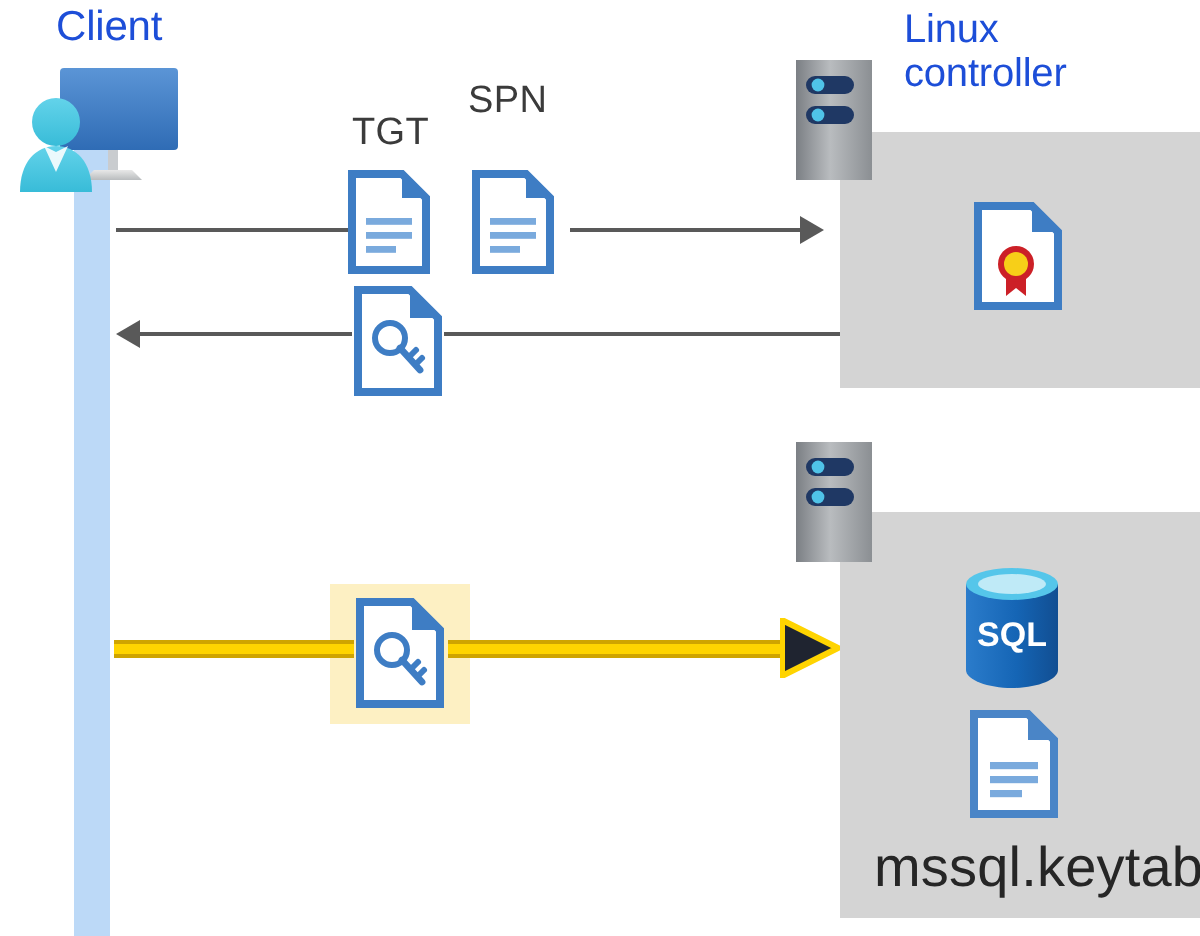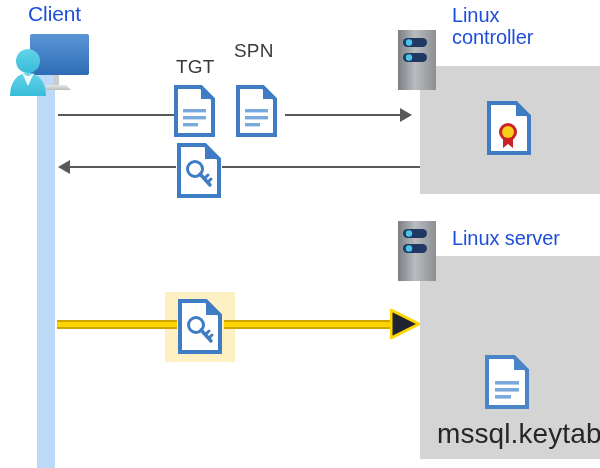--- a/index.html
+++ b/index.html
@@ -183,22 +183,36 @@
   <div class="abs rack" style="left:398px; top:221px;">
     <svg width="38" height="60" viewBox="0 0 38 60">
       <rect x="0" y="0" width="38" height="60" fill="url(#rackGrad1)"></rect>
       <rect x="5" y="8" width="24" height="9" rx="4.5" fill="#1f3864"></rect>
       <circle cx="11" cy="12.5" r="3.2" fill="#4fc3e8"></circle>
       <rect x="5" y="23" width="24" height="9" rx="4.5" fill="#1f3864"></rect>
       <circle cx="11" cy="27.5" r="3.2" fill="#4fc3e8"></circle>
     </svg>
   </div>
 
-  <div class="abs heading heading-linux">Linux server</div>
-
+
+  <div class="abs" style="left:478px; top:283px; width:56px; height:62px;">
+    <svg width="56" height="62" viewBox="0 0 56 62">
+      <defs>
+        <linearGradient id="sqlBody" x1="0" y1="0" x2="1" y2="0">
+          <stop offset="0%" stop-color="#2b7ccb"></stop>
+          <stop offset="55%" stop-color="#1565b5"></stop>
+          <stop offset="100%" stop-color="#114e92"></stop>
+        </linearGradient>
+      </defs>
+      <path d="M5 9 L5 52 C5 57 16 61 28 61 C40 61 51 57 51 52 L51 9 Z" fill="url(#sqlBody)"></path>
+      <ellipse cx="28" cy="9" rx="23" ry="8" fill="#55c6ea"></ellipse>
+      <ellipse cx="28" cy="9" rx="17" ry="5" fill="#bfeaf7"></ellipse>
+      <text x="28" y="40" font-family="'Liberation Sans', sans-serif" font-size="17" font-weight="bold" fill="#ffffff" text-anchor="middle">SQL</text>
+    </svg>
+  </div>
 
   <div class="abs" style="left:485px; top:355px; width:44px; height:54px;">
     <svg width="44" height="54" viewBox="0 0 44 54">
       <path d="M2 2 L29 2 L42 15 L42 52 L2 52 Z" fill="#ffffff" stroke="#4a85c7" stroke-width="4"></path>
       <path d="M29 2 L42 15 L29 15 Z" fill="#4a85c7"></path>
       <rect x="10" y="26" width="24" height="3.6" fill="#7aaadd"></rect>
       <rect x="10" y="33" width="24" height="3.6" fill="#7aaadd"></rect>
       <rect x="10" y="40" width="16" height="3.6" fill="#7aaadd"></rect>
     </svg>
   </div>

